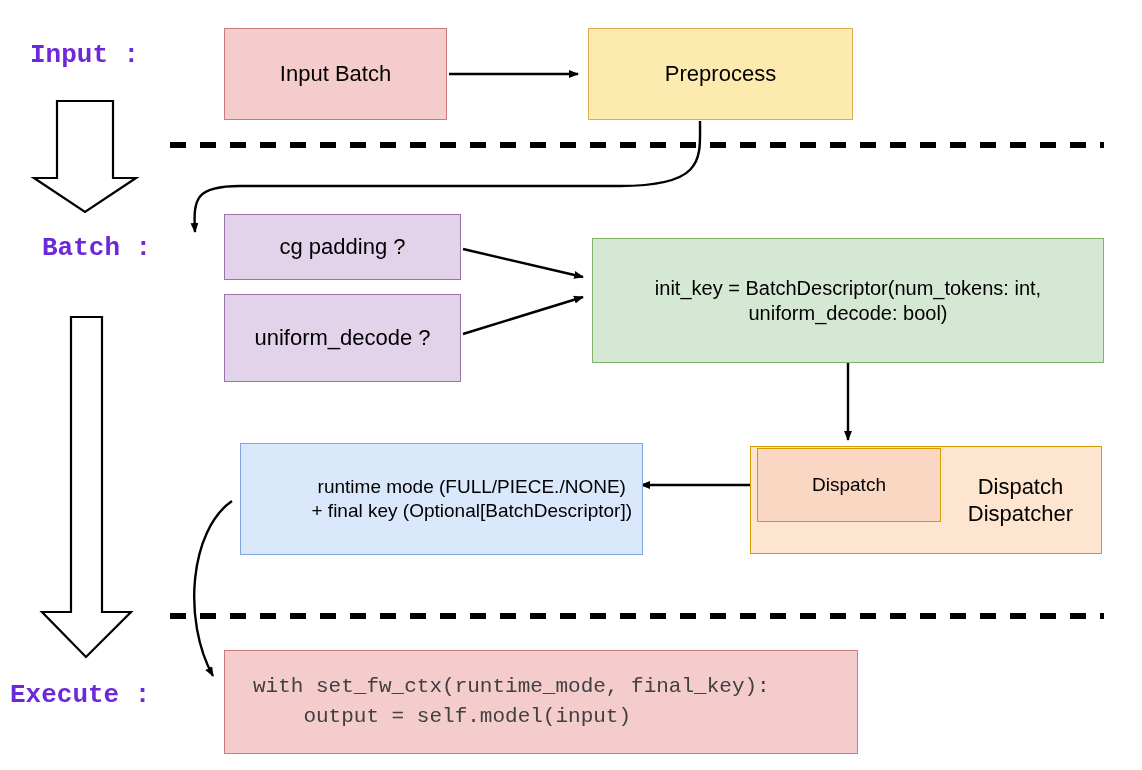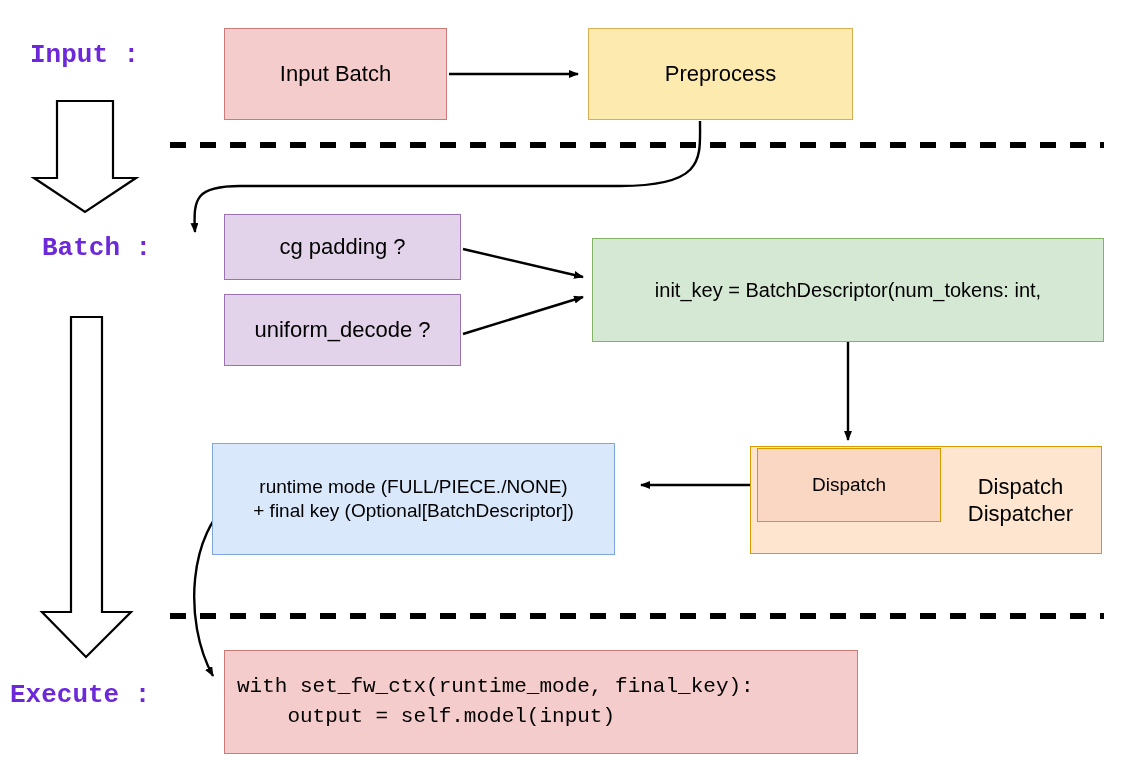--- a/index.html
+++ b/index.html
@@ -76,30 +76,30 @@
     background: #f5cccc;
     border: 1.6px solid #cc7a7a;
     justify-content: flex-start;
     align-items: center;
   }
   .code-text {
     font-family: "Liberation Mono", "DejaVu Sans Mono", monospace;
     font-size: 21px;
     line-height: 1.45;
     white-space: pre;
-    color: #000000;
-    padding-left: 12px;
+    color: #404040;
+    padding-left: 28px;
     text-align: left;
   }
   #n-input-batch   { left:224px; top:28px;  width:223px; height:92px;  font-size:22px; }
   #n-preprocess    { left:588px; top:28px;  width:265px; height:92px;  font-size:22px; }
   #n-cg-padding    { left:224px; top:214px; width:237px; height:66px;  font-size:22px; }
-  #n-uniform-dec   { left:224px; top:294px; width:237px; height:72px;  font-size:22px; }
-  #n-init-key      { left:592px; top:238px; width:512px; height:104px; font-size:20px; padding:8px 14px; }
-  #n-runtime-mode  { left:212px; top:443px; width:403px; height:112px; font-size:19px; padding:0 10px; }
+  #n-uniform-dec   { left:224px; top:294px; width:237px; height:88px;  font-size:22px; }
+  #n-init-key      { left:592px; top:238px; width:512px; height:125px; font-size:20px; padding:8px 14px; }
+  #n-runtime-mode  { left:240px; top:443px; width:403px; height:112px; font-size:19px; padding:0 10px;justify-content:flex-end; }
   #n-cudagraph     { left:750px; top:446px; width:352px; height:108px; justify-content:flex-end; padding-right:28px; font-size:22px; }
   #n-dispatch      { left:757px; top:448px; width:184px; height:74px;  font-size:19px; }
   #n-code-block    { left:224px; top:650px; width:634px; height:104px; }
 </style>
 </head>
 <body>
 
 <div id="stage">
 
   <svg id="edges" viewBox="0 0 1142 770">
@@ -139,20 +139,21 @@
 
   <div id="n-preprocess" class="node node-yellow">Preprocess</div>
 
   <div id="n-cg-padding" class="node node-purple">cg padding ?</div>
 
   <div id="n-uniform-dec" class="node node-purple">uniform_decode ?</div>
 
   <div id="n-init-key" class="node node-green">
     <div>
       <div>init_key = BatchDescriptor(num_tokens: int,</div>
+      <div>uniform_decode: bool)</div>
     </div>
   </div>
 
   <div id="n-runtime-mode" class="node node-blue">
     <div>
       <div>runtime mode (FULL/PIECE./NONE)</div>
       <div>+ final key (Optional[BatchDescriptor])</div>
     </div>
   </div>
 

